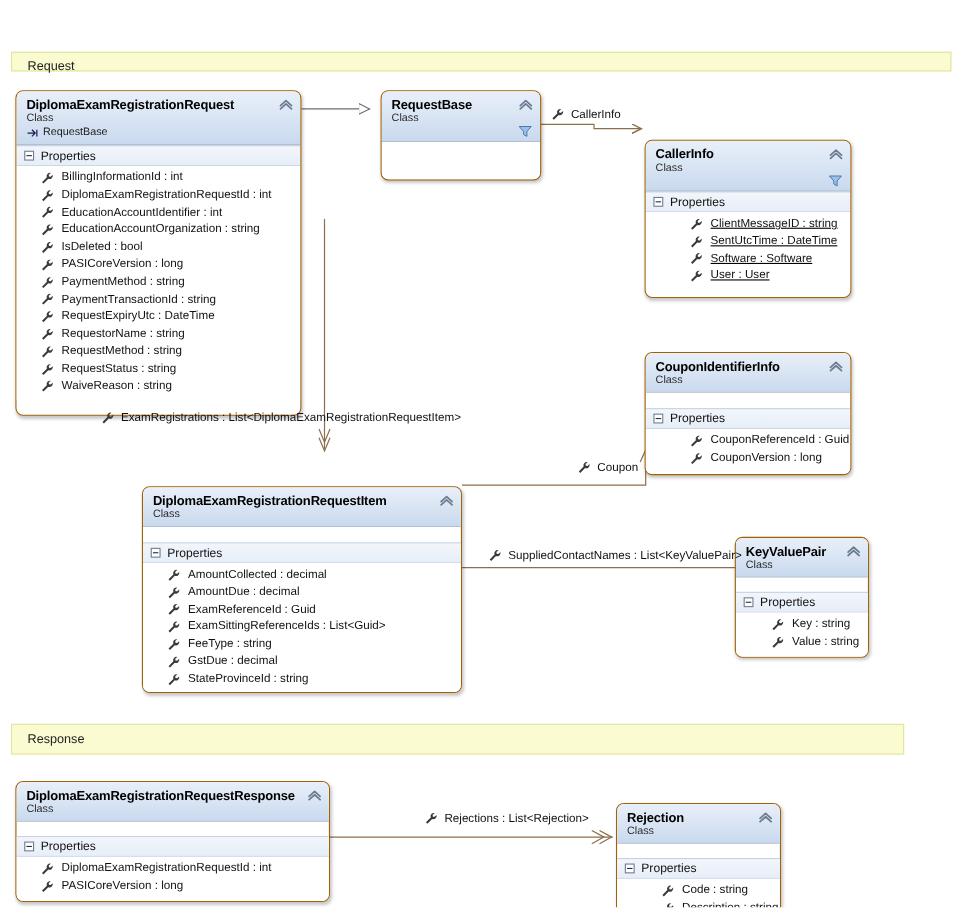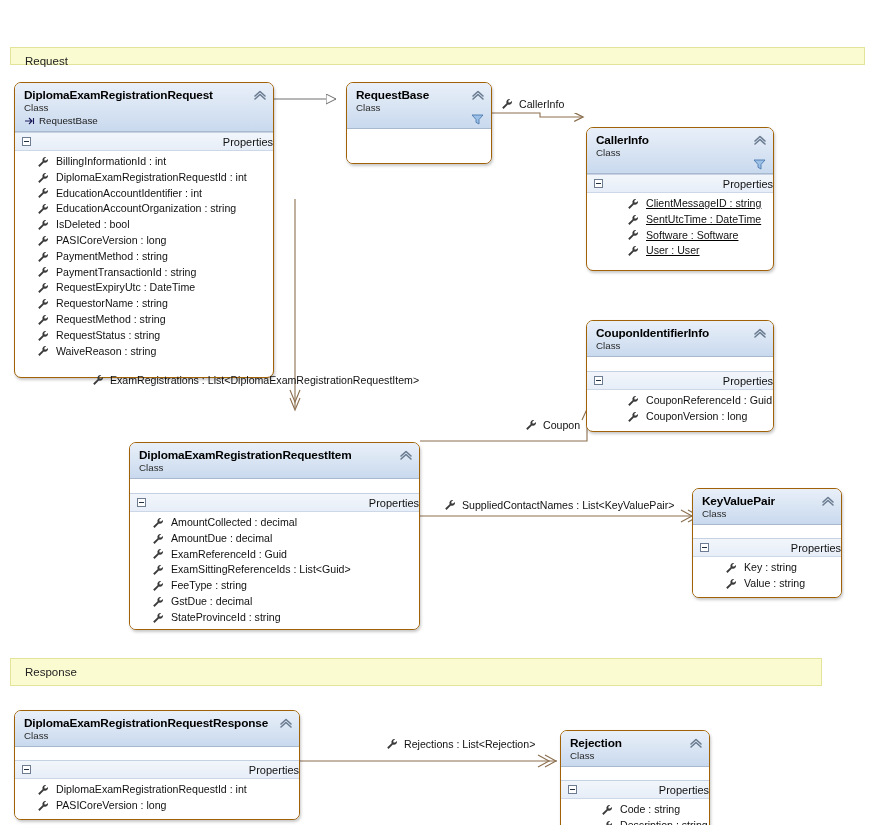--- a/index.html
+++ b/index.html
@@ -82,21 +82,20 @@
     display: flex;
     align-items: center;
     gap: 6px;
     padding: 2px 0 2px 7px;
     background: linear-gradient(to bottom,#f2f6fb 0%, #e7eef8 100%);
     border-top: 1px solid #c4d2e4;
     border-bottom: 1px solid #ccd8e8;
     font-size: 11px;
     color: #111;
     height: 19px;
-    justify-content: space-between;
   }
   .expander {
     width: 9px; height: 9px;
     border: 1px solid #6d7c90;
     background: #fff;
     position: relative;
     flex: 0 0 auto;
   }
   .expander::before {
     content: "";
@@ -424,21 +423,21 @@
       </div>
       <div class="member">
         <svg class="wr" viewBox="0 0 12 12">
             <path d="M9.2,1.2a3,3 0 0 0-3.6,4L1.2,9.6l1.3,1.3 4.4-4.4a3,3 0 0 0 4-3.6L9.1,4.6 7.5,4.4 7.3,2.8z" fill="#3a3a3a"></path>
           </svg>
         <span>StateProvinceId : string</span>
       </div>
     </div>
   </div>
 
-  <div class="cls" style="left:692px; top:464px; width:150px; height:110px;">
+  <div class="cls" style="left:668px; top:464px; width:122px; height:110px;">
     <div class="cls-head">
       <div class="cls-name">KeyValuePair</div>
       <div class="cls-kind">Class</div>
       <svg class="chev" viewBox="0 0 14 14">
         <path d="M2,8 L7,3.5 L12,8 M2,11 L7,6.5 L12,11" fill="none" stroke="#6b7c91" stroke-width="1.6" stroke-linecap="round" stroke-linejoin="round"></path>
       </svg>
     </div>
     <div class="compart-title" style="margin-top:13px;">
       <span class="expander"></span>
       <span>Properties</span>

